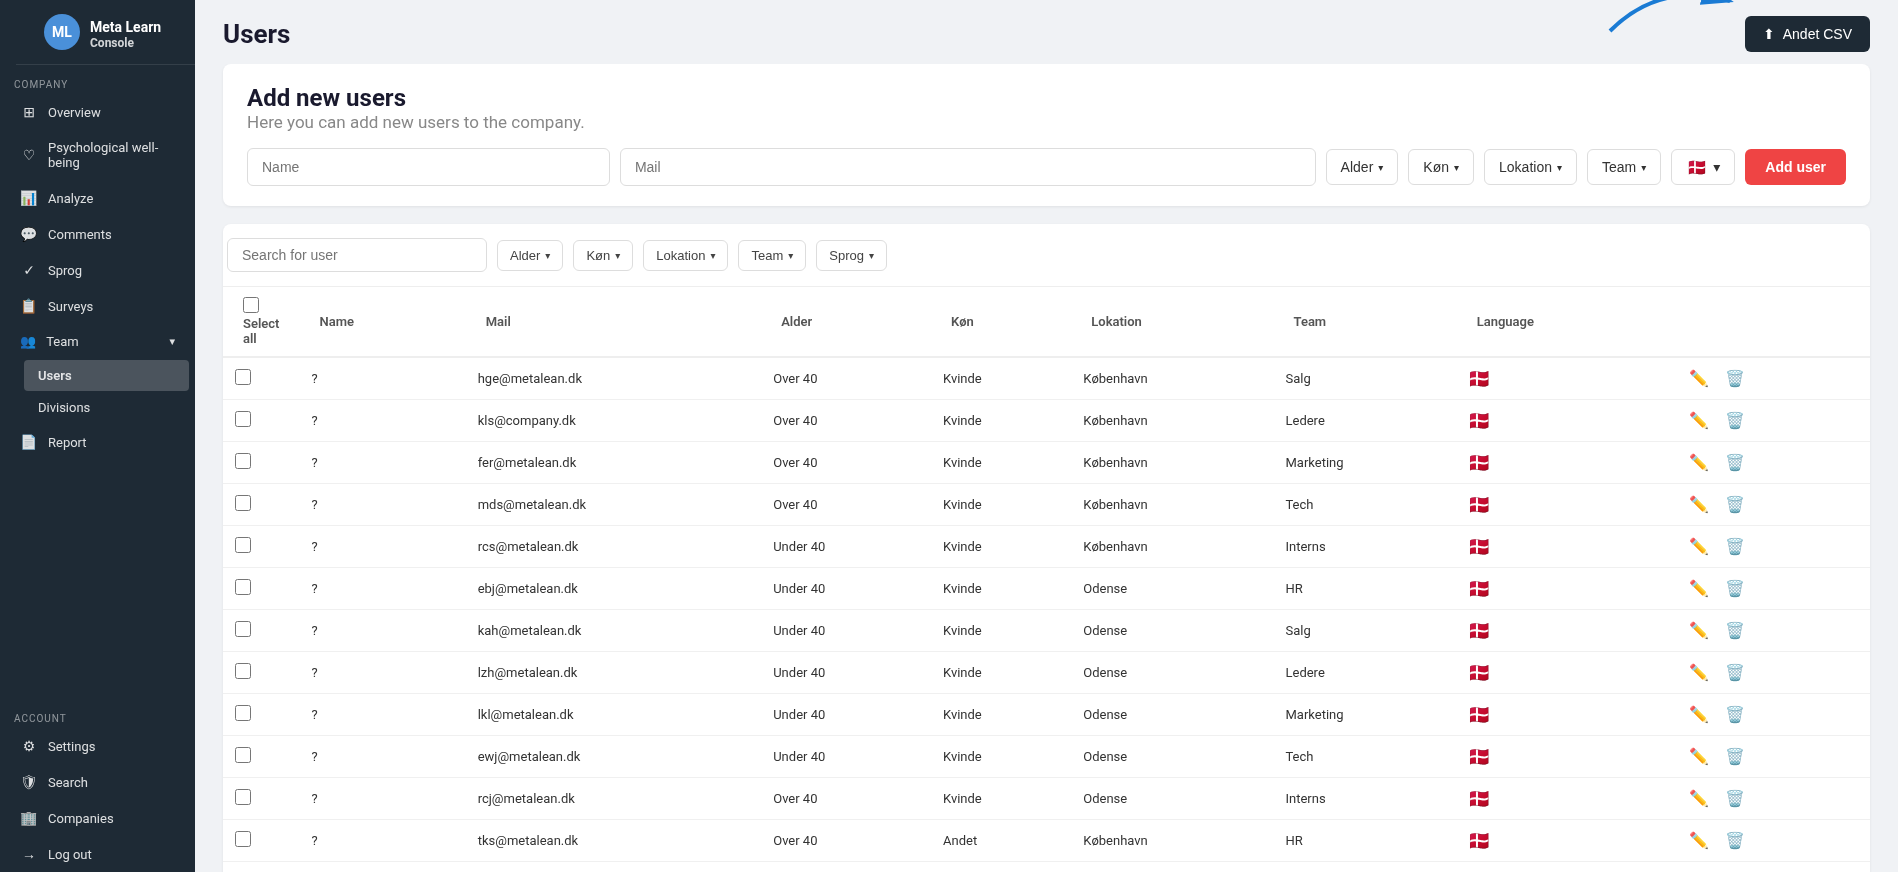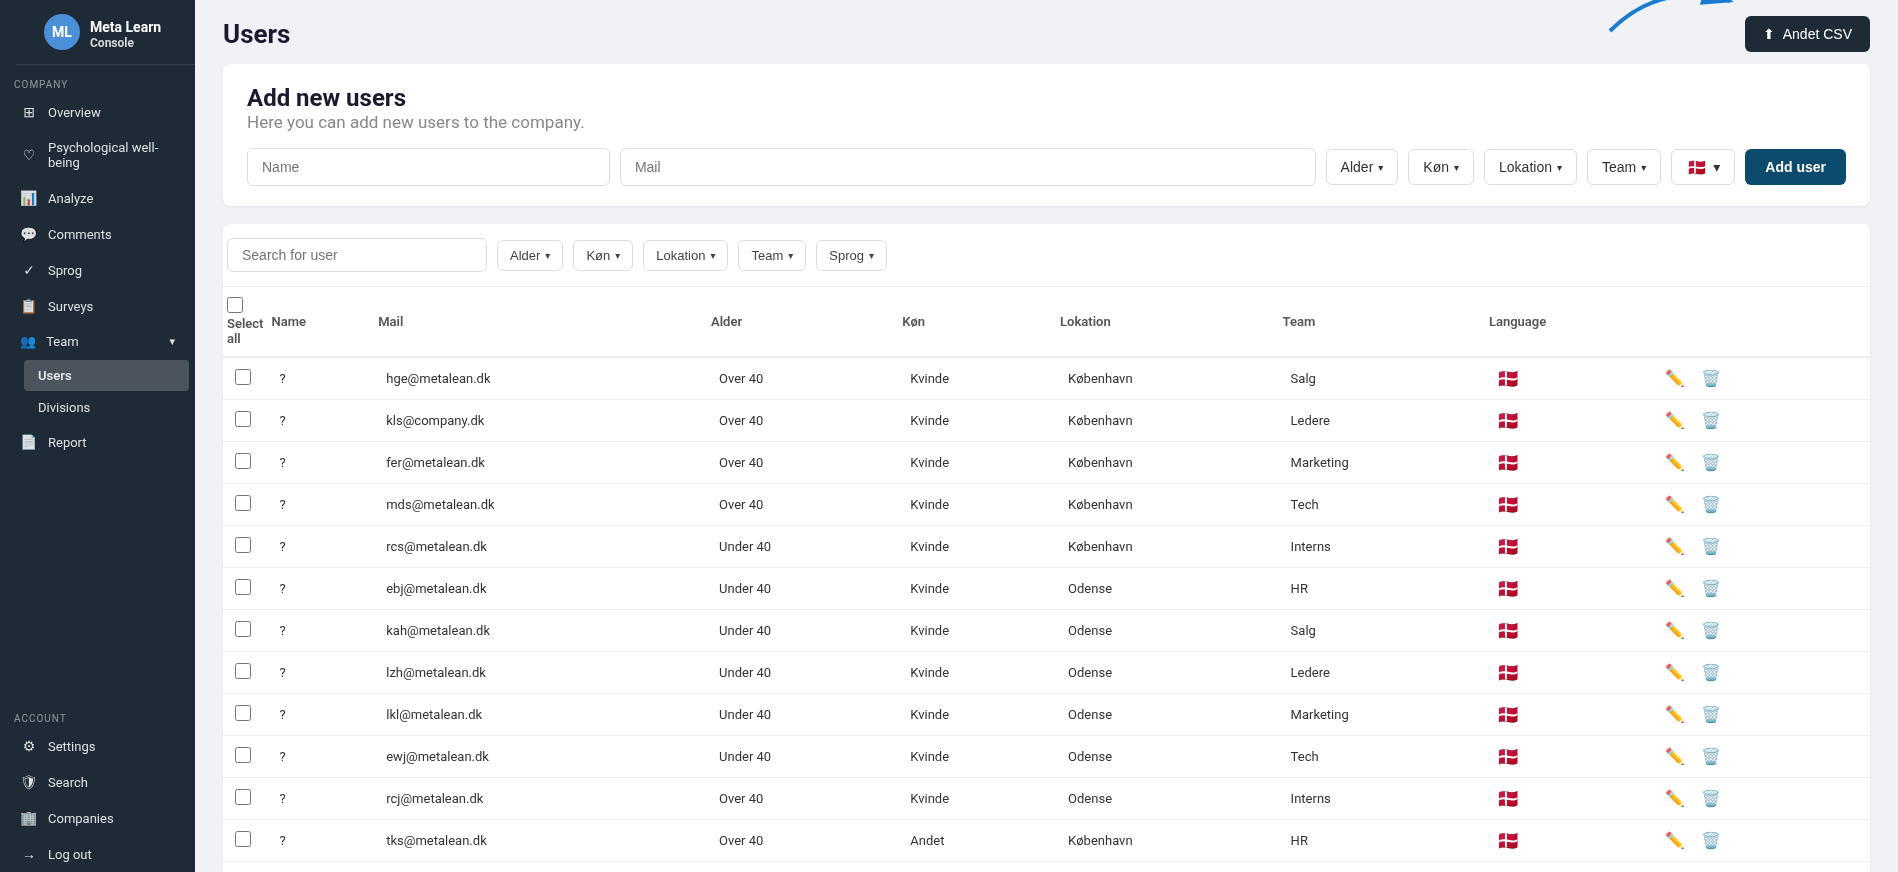--- a/index.html
+++ b/index.html
@@ -169,21 +169,21 @@
       white-space: nowrap;
     }
 
     .flag-icon {
       width: 22px; height: 16px;
       display: inline-flex; align-items: center; justify-content: center;
       font-size: 16px;
     }
 
     .add-user-btn {
-      background: #0c4a6e;
+      background: #ef4444;
       color: #fff;
       border: none;
       border-radius: 6px;
       padding: 10px 20px;
       font-size: 14px;
       font-weight: 600;
       cursor: pointer;
       white-space: nowrap;
     }
 
@@ -229,21 +229,21 @@
     table {
       width: 100%;
       border-collapse: collapse;
       font-size: 13.5px;
     }
     thead tr {
       background: #fff;
       border-bottom: 2px solid #eee;
     }
     thead th {
-      padding: 10px 4px;
+      padding: 10px 20px;
       text-align: left;
       font-weight: 600;
       color: #555;
       font-size: 13px;
     }
     thead th:first-child { width: 40px; }
     tbody tr {
       border-bottom: 1px solid #f0f0f0;
     }
     tbody td {

